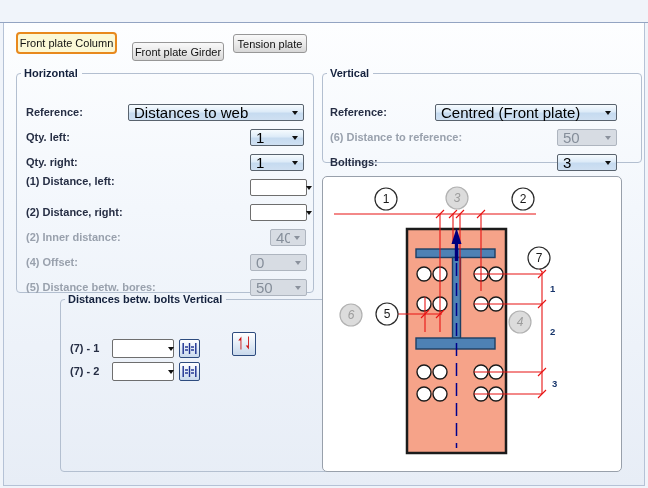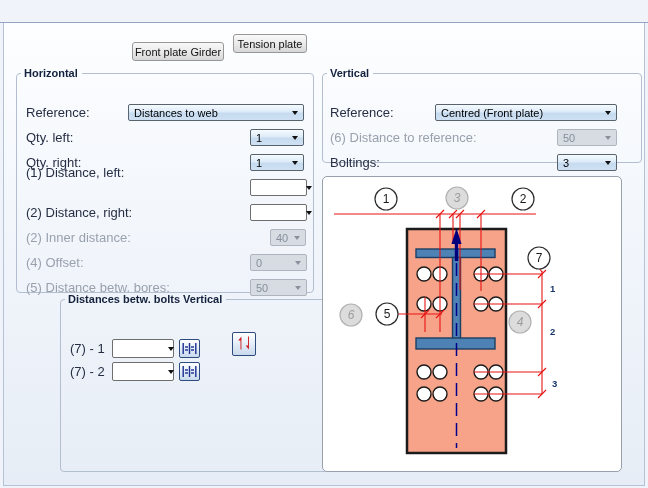--- a/index.html
+++ b/index.html
@@ -41,27 +41,27 @@
     height:19px;background:linear-gradient(180deg,#f9f9f9 0%,#e9e9e9 55%,#d7d7d7 100%);
     border:1px solid #979797;border-radius:3px;
   }
   
   fieldset{
     position:absolute;border:1px solid #b3bfd0;border-radius:4px;margin:0;padding:0;
   }
   legend{
     margin-left:4px;padding:0 4px 0 3px;font-size:11px;font-weight:bold;color:#14213d;
   }
-  .flabel{position:absolute;font-size:13px;color:#262e44;white-space:nowrap;line-height:13px;}
+  .flabel{position:absolute;font-size:11px;color:#262e44;white-space:nowrap;line-height:13px;font-weight:bold;}
   .flabel.disabled{color:#99a1ad;}
   
   .combo{
     position:absolute;height:17px;border:1px solid #59636e;border-radius:2px;
     display:flex;align-items:center;justify-content:space-between;
-    padding:0 5px;font-size:11px;color:#000;cursor:default;
+    padding:0 5px;font-size:15px;color:#000;cursor:default;
   }
   .combo.blue{background:linear-gradient(180deg,#f6fbfe 0%,#ddebf8 45%,#c6dbf0 55%,#cfe0f2 100%);}
   .combo.white{background:#ffffff;border-color:#6e6e6e;gap:46px;}
   .combo.disabled{background:#d7dce3;border-color:#aeb5bf;color:#858e9a;}
   .combo-text{overflow:hidden;white-space:nowrap;}
   .combo-arrow{
     flex:none;width:0;height:0;margin-left:4px;
     border-left:3.5px solid transparent;border-right:3.5px solid transparent;border-top:4px solid #101010;
   }
   .combo.disabled .combo-arrow{border-top-color:#8a919c;}
@@ -85,20 +85,21 @@
 </style>
 </head>
 <body>
 
 <div class="page">
 
   <div class="tabline"></div>
 
   <div class="content-bg"></div>
 
+  <div class="pbtn selected">Front plate Column</div>
   <div class="pbtn gray" style="left:132px;top:42px;width:92px;">Front plate Girder</div>
   <div class="pbtn gray" style="left:233px;top:34px;width:74px;">Tension plate</div>
 
   <fieldset style="left:16px;top:67px;width:298px;height:226px;">
     <legend>Horizontal</legend>
 
     <div class="flabel" style="left:9px;top:27px;">Reference:</div>
     <div class="combo blue" style="left:111px;top:25px;width:176px;">
       <span class="combo-text">Distances to web</span>
       <span class="combo-arrow"></span>
@@ -109,21 +110,21 @@
       <span class="combo-text">1</span>
       <span class="combo-arrow"></span>
     </div>
 
     <div class="flabel" style="left:9px;top:77px;">Qty. right:</div>
     <div class="combo blue" style="left:233px;top:75px;width:54px;">
       <span class="combo-text">1</span>
       <span class="combo-arrow"></span>
     </div>
 
-    <div class="flabel" style="left:9px;top:87px;">(1) Distance, left:</div>
+    <div class="flabel" style="left:9px;top:96px;">(1) Distance, left:</div>
     <div class="combo white" style="left:233px;top:100px;width:57px;">
       <span class="combo-text">60</span>
       <span class="combo-arrow"></span>
     </div>
 
     <div class="flabel" style="left:9px;top:127px;">(2) Distance, right:</div>
     <div class="combo white" style="left:233px;top:125px;width:57px;">
       <span class="combo-text">60</span>
       <span class="combo-arrow"></span>
     </div>

